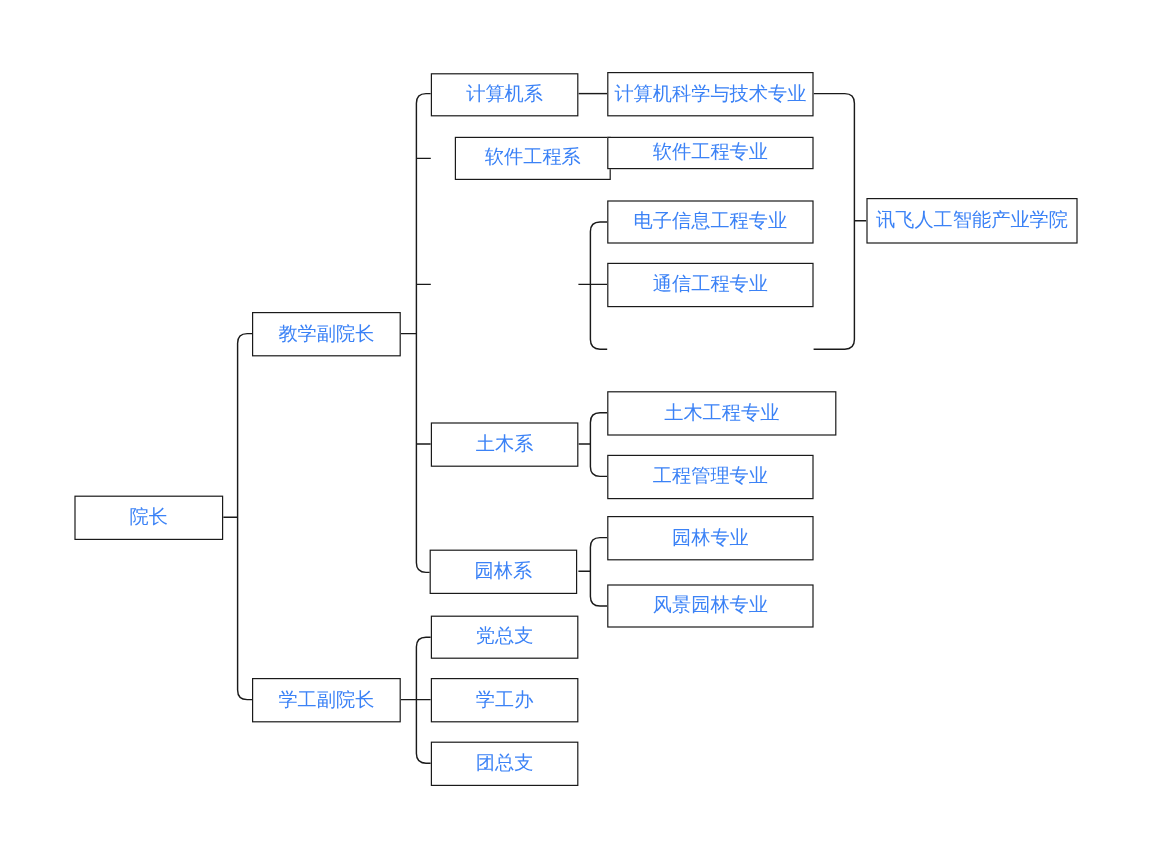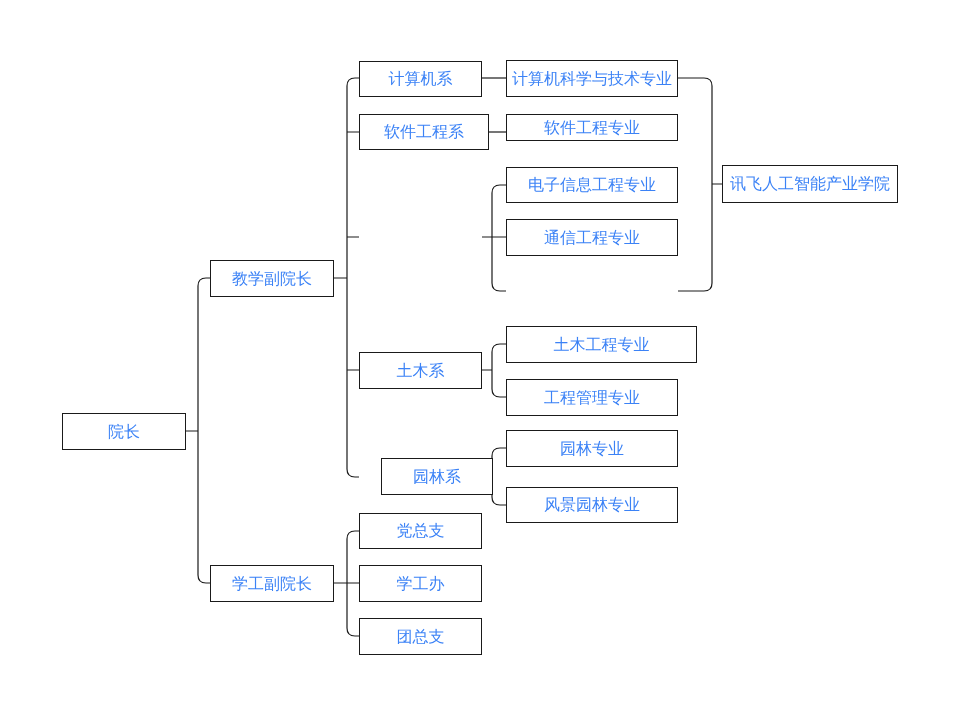--- a/index.html
+++ b/index.html
@@ -64,26 +64,26 @@
   </svg>
 
   <div class="node" style="left:62px;  top:413px; width:124px; height:37px;">院长</div>
 
   <div class="node" style="left:210px; top:260px; width:124px; height:37px;">教学副院长</div>
 
   <div class="node" style="left:210px; top:565px; width:124px; height:37px;">学工副院长</div>
 
   <div class="node" style="left:359px; top:61px;  width:123px; height:36px;">计算机系</div>
 
-  <div class="node" style="left:359px; top:114px; width:130px; height:36px;">软件工程系</div>
+  <div class="node" style="left:379px; top:114px; width:130px; height:36px;">软件工程系</div>
 
 
   <div class="node" style="left:359px; top:352px; width:123px; height:37px;">土木系</div>
 
-  <div class="node" style="left:381px; top:458px; width:112px; height:37px;">园林系</div>
+  <div class="node" style="left:358px; top:458px; width:123px; height:37px;">园林系</div>
 
   <div class="node" style="left:359px; top:513px; width:123px; height:36px;">党总支</div>
 
   <div class="node" style="left:359px; top:565px; width:123px; height:37px;">学工办</div>
 
   <div class="node" style="left:359px; top:618px; width:123px; height:37px;">团总支</div>
 
   <div class="node" style="left:506px; top:60px;  width:172px; height:37px;">计算机科学与技术专业</div>
 
   <div class="node" style="left:506px; top:114px; width:172px; height:27px;">软件工程专业</div>

